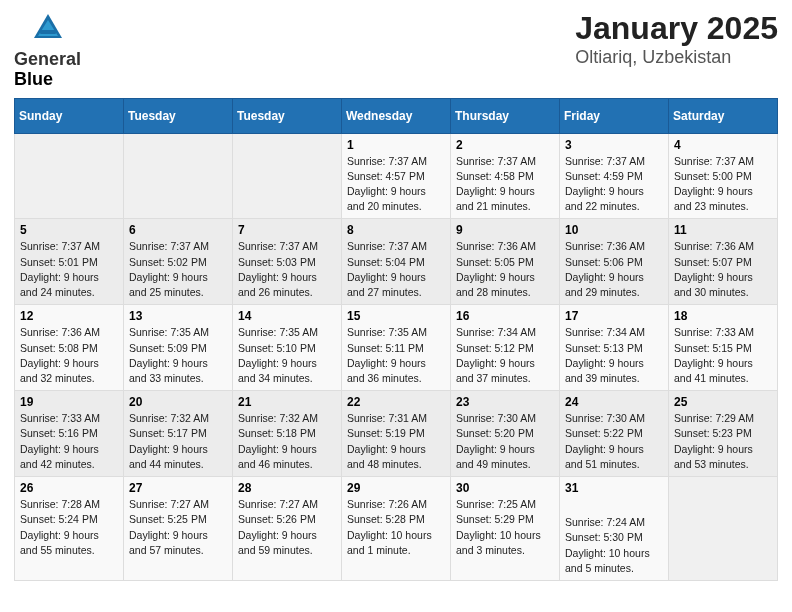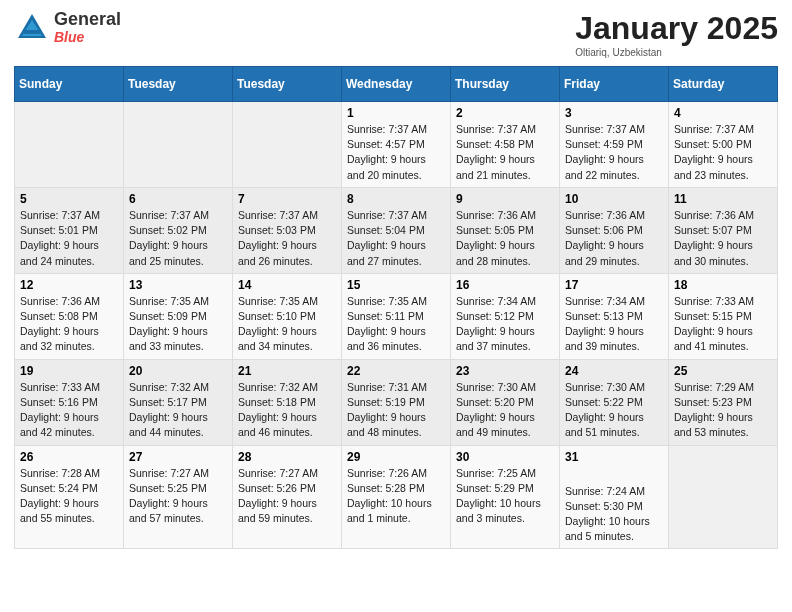--- a/index.html
+++ b/index.html
@@ -16,50 +16,50 @@
     .header {
       display: flex;
       justify-content: space-between;
       align-items: flex-start;
       margin-bottom: 8px;
     }
     .logo {
       display: flex;
       align-items: center;
       gap: 4px;
+      flex-direction: column;
     }
     .logo-text {
       display: flex;
       flex-direction: column;
       line-height: 1.1;
     }
     .logo-general {
       font-size: 18px;
       font-weight: bold;
       color: #333;
     }
     .logo-blue {
-      font-size: 14px;
-      font-weight: bold;
-      color: #ef4444;
-      font-style: italic;
+      font-size: 18px;
+      font-weight: bold;
+      color: #000000;
     }
     .logo-icon {
       width: 36px;
       height: 36px;
     }
     .title-block {
     }
     .title-month {
       font-size: 32px;
       font-weight: bold;
       color: #222;
     }
     .title-location {
-      font-size: 10px;
+      font-size: 18px;
       color: #555;
     }
     .calendar {
       width: 100%;
       border-collapse: collapse;
       font-size: 11px;
     }
     .calendar thead tr th {
       background: #2271b3;
       color: #fff;

